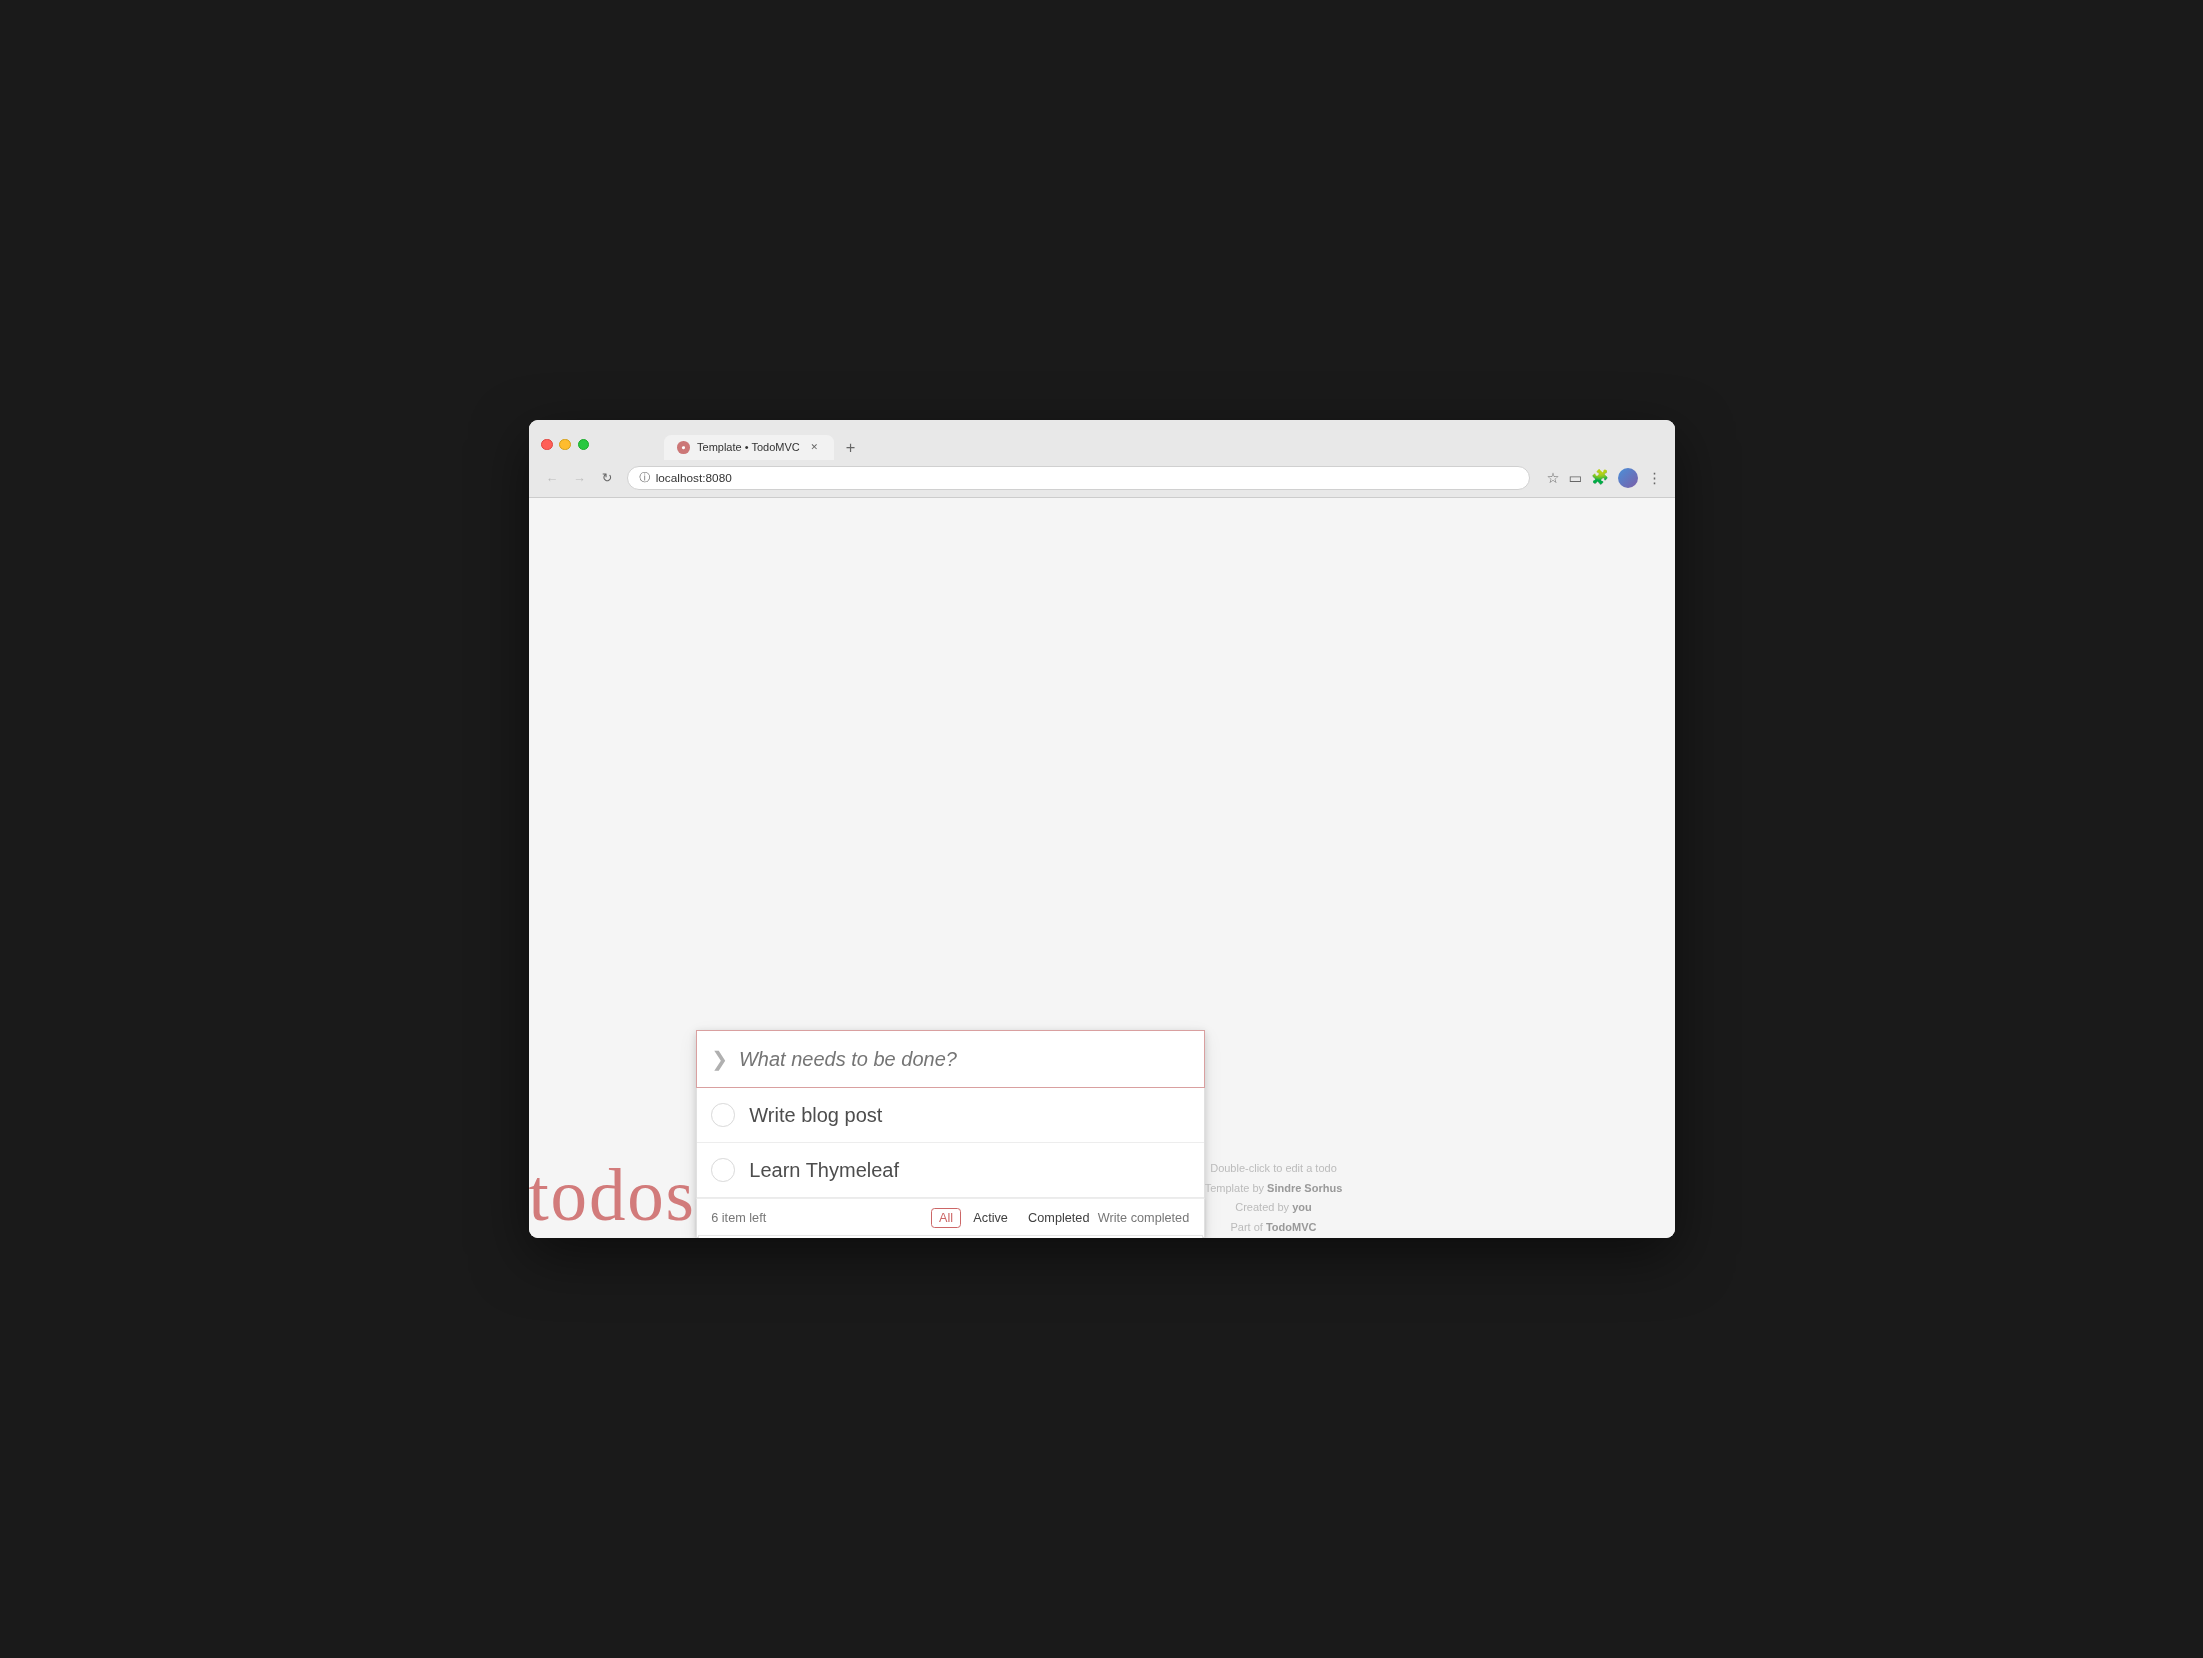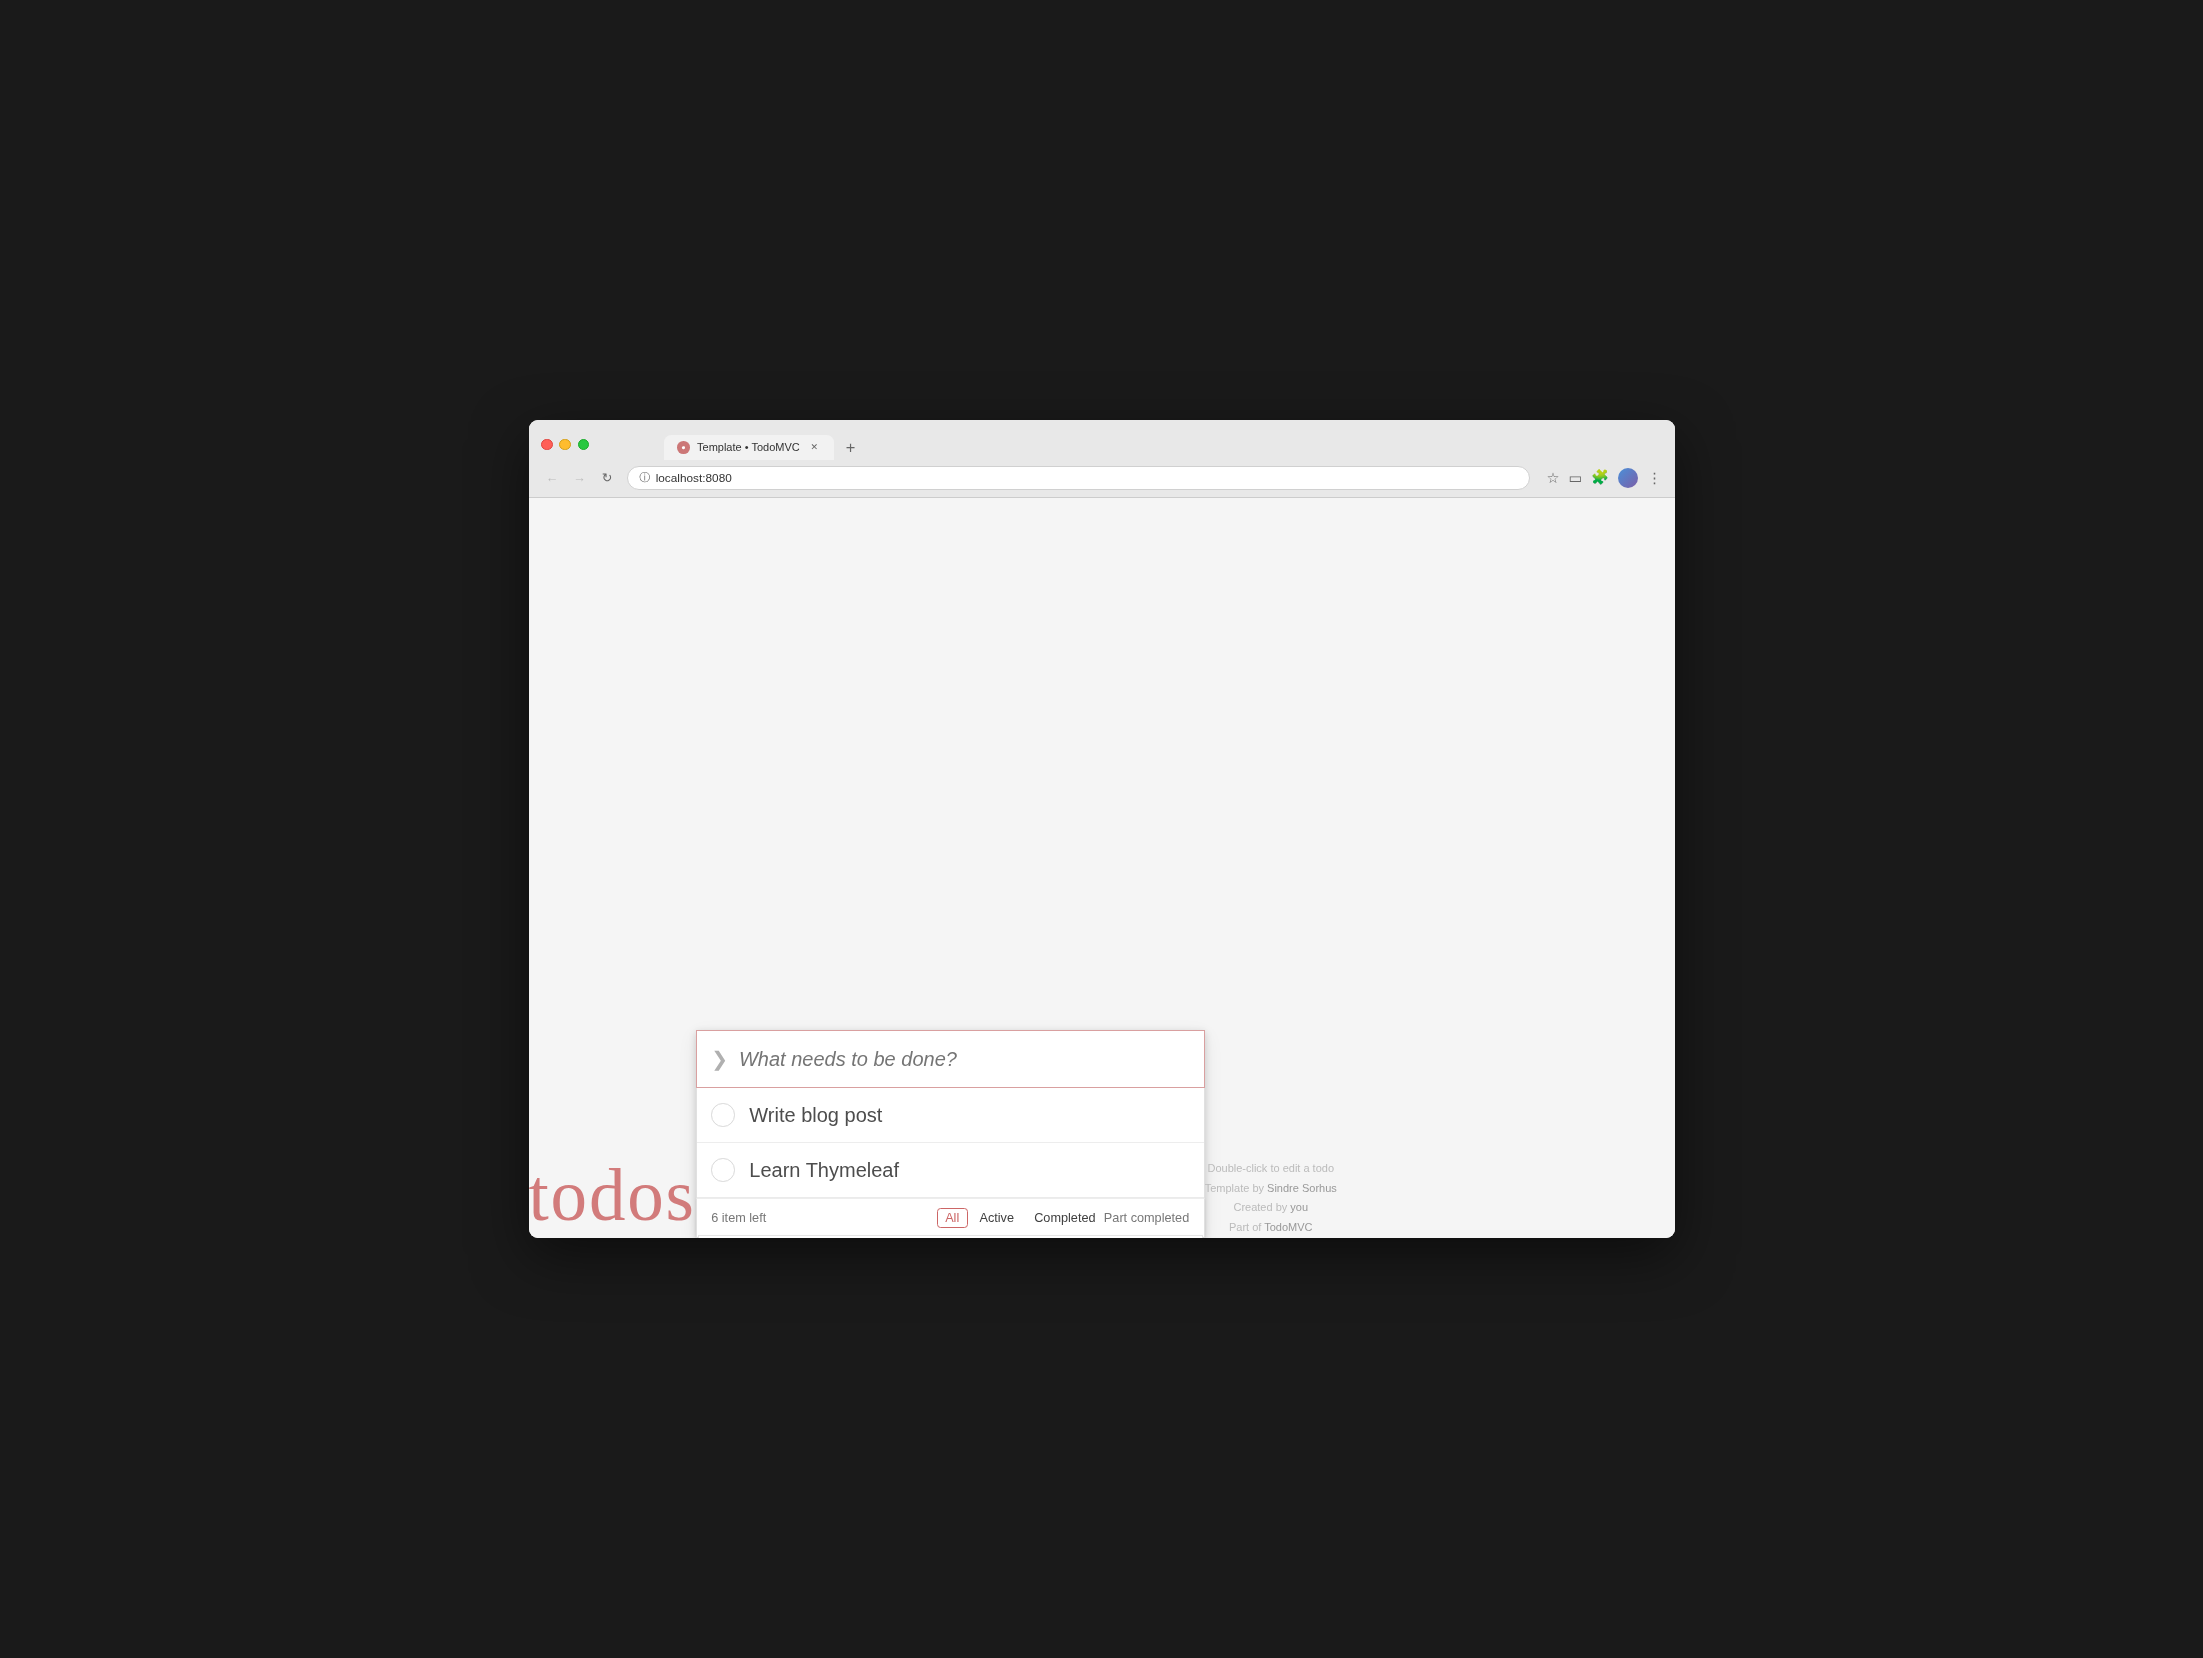--- a/index.html
+++ b/index.html
@@ -340,21 +340,21 @@
     .footer-info {
       text-align: center;
       margin-top: 27px;
       color: #bbb;
       font-size: 11px;
       line-height: 1.8;
     }
 
     .footer-info a {
       color: #999;
-      font-weight: normal;
+      font-weight: bold;
       text-decoration: none;
     }
   </style>
 </head>
 <body>
 
 <div class="browser-window">
 
   <div class="browser-chrome">
     <div class="title-bar">
@@ -414,21 +414,21 @@
         </div>
       </div>
 
       <div class="todo-footer">
         <span class="item-count">6 item left</span>
         <div class="filter-buttons">
           <button class="filter-btn active">All</button>
           <button class="filter-btn">Active</button>
           <button class="filter-btn">Completed</button>
         </div>
-        <span class="clear-completed">Part completed</span>
+        <span class="clear-completed">Write completed</span>
       </div>
     </div>
 
     <div class="footer-info">
       <p>Double-click to edit a todo</p>
       <p>
         <span>Template by </span><a>Sindre Sorhus</a>
       </p>
       <p>
         <span>Created by </span><a>you</a>

